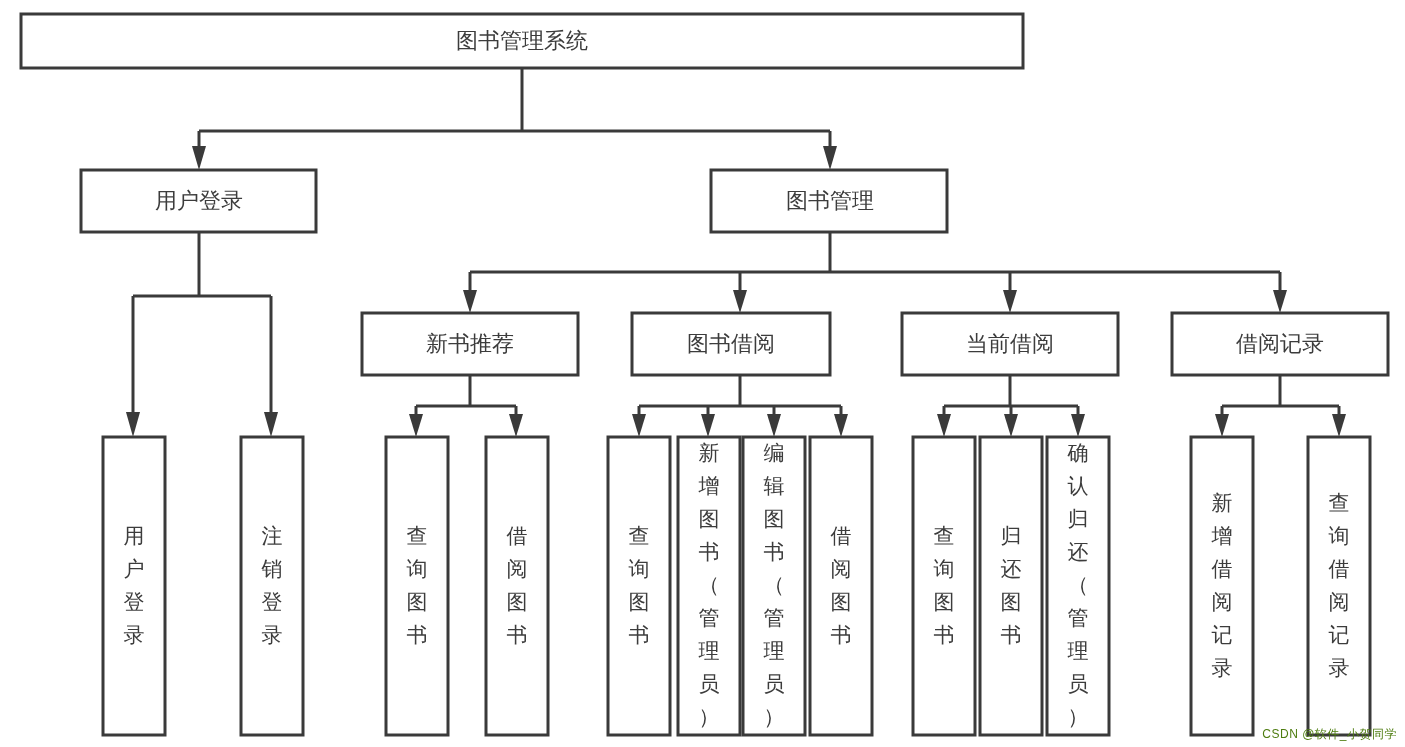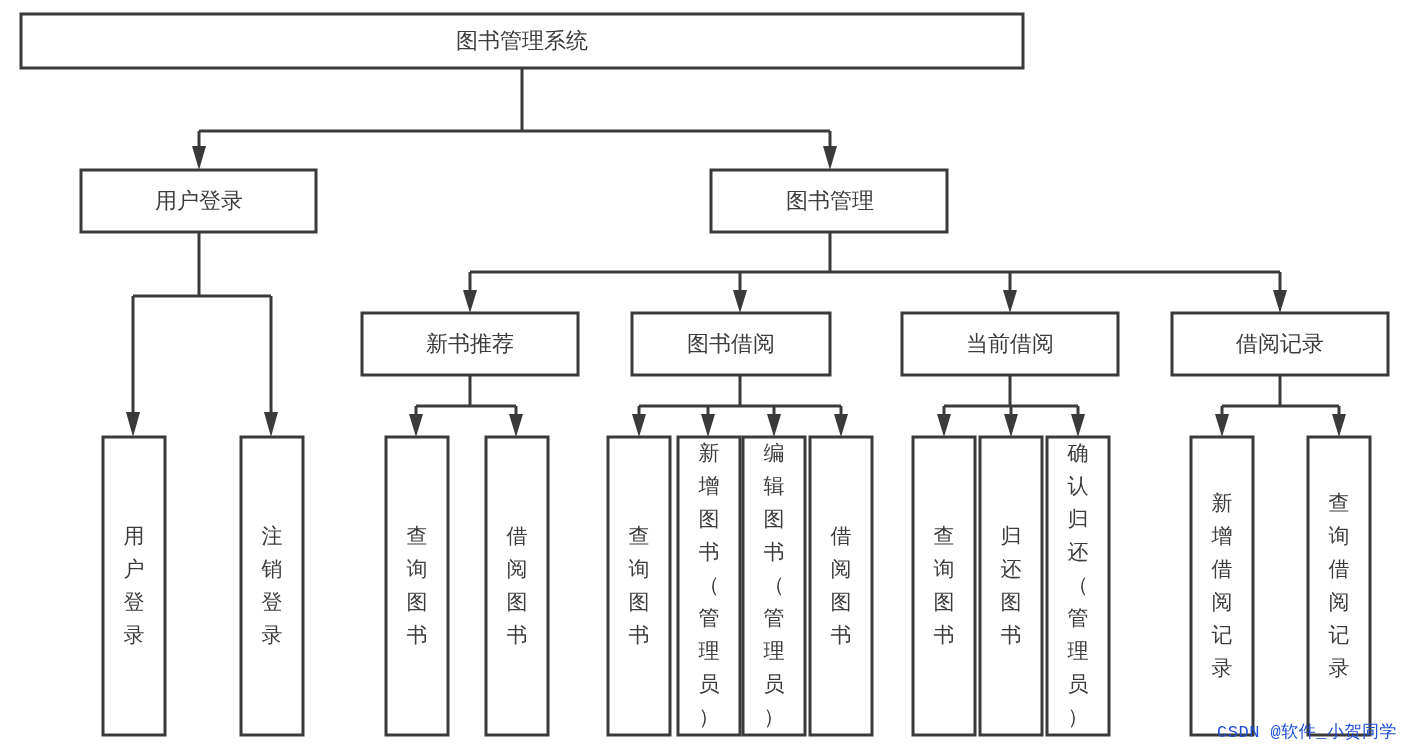--- a/index.html
+++ b/index.html
@@ -20,23 +20,23 @@
   }
   .vert-label{
     fill:#3c3c3c;
     font-family:"DejaVu Sans","Liberation Sans",sans-serif;
     font-size:21px;
     text-anchor:middle;
   }
   .watermark{
     position:absolute;
     right:8px;bottom:4px;
-    color:#1d4ed8;
-    font-size:17px;
-    font-family:Liberation Mono, monospace;
+    color:#4d7c0f;
+    font-size:12px;
+    font-family:Liberation Sans, sans-serif;
     letter-spacing:0.5px;
     white-space:nowrap;
     pointer-events:none;
   }
 </style>
 </head>
 <body>
 
 <svg id="canvas" viewBox="0 0 1405 747" xmlns="http://www.w3.org/2000/svg">
 

